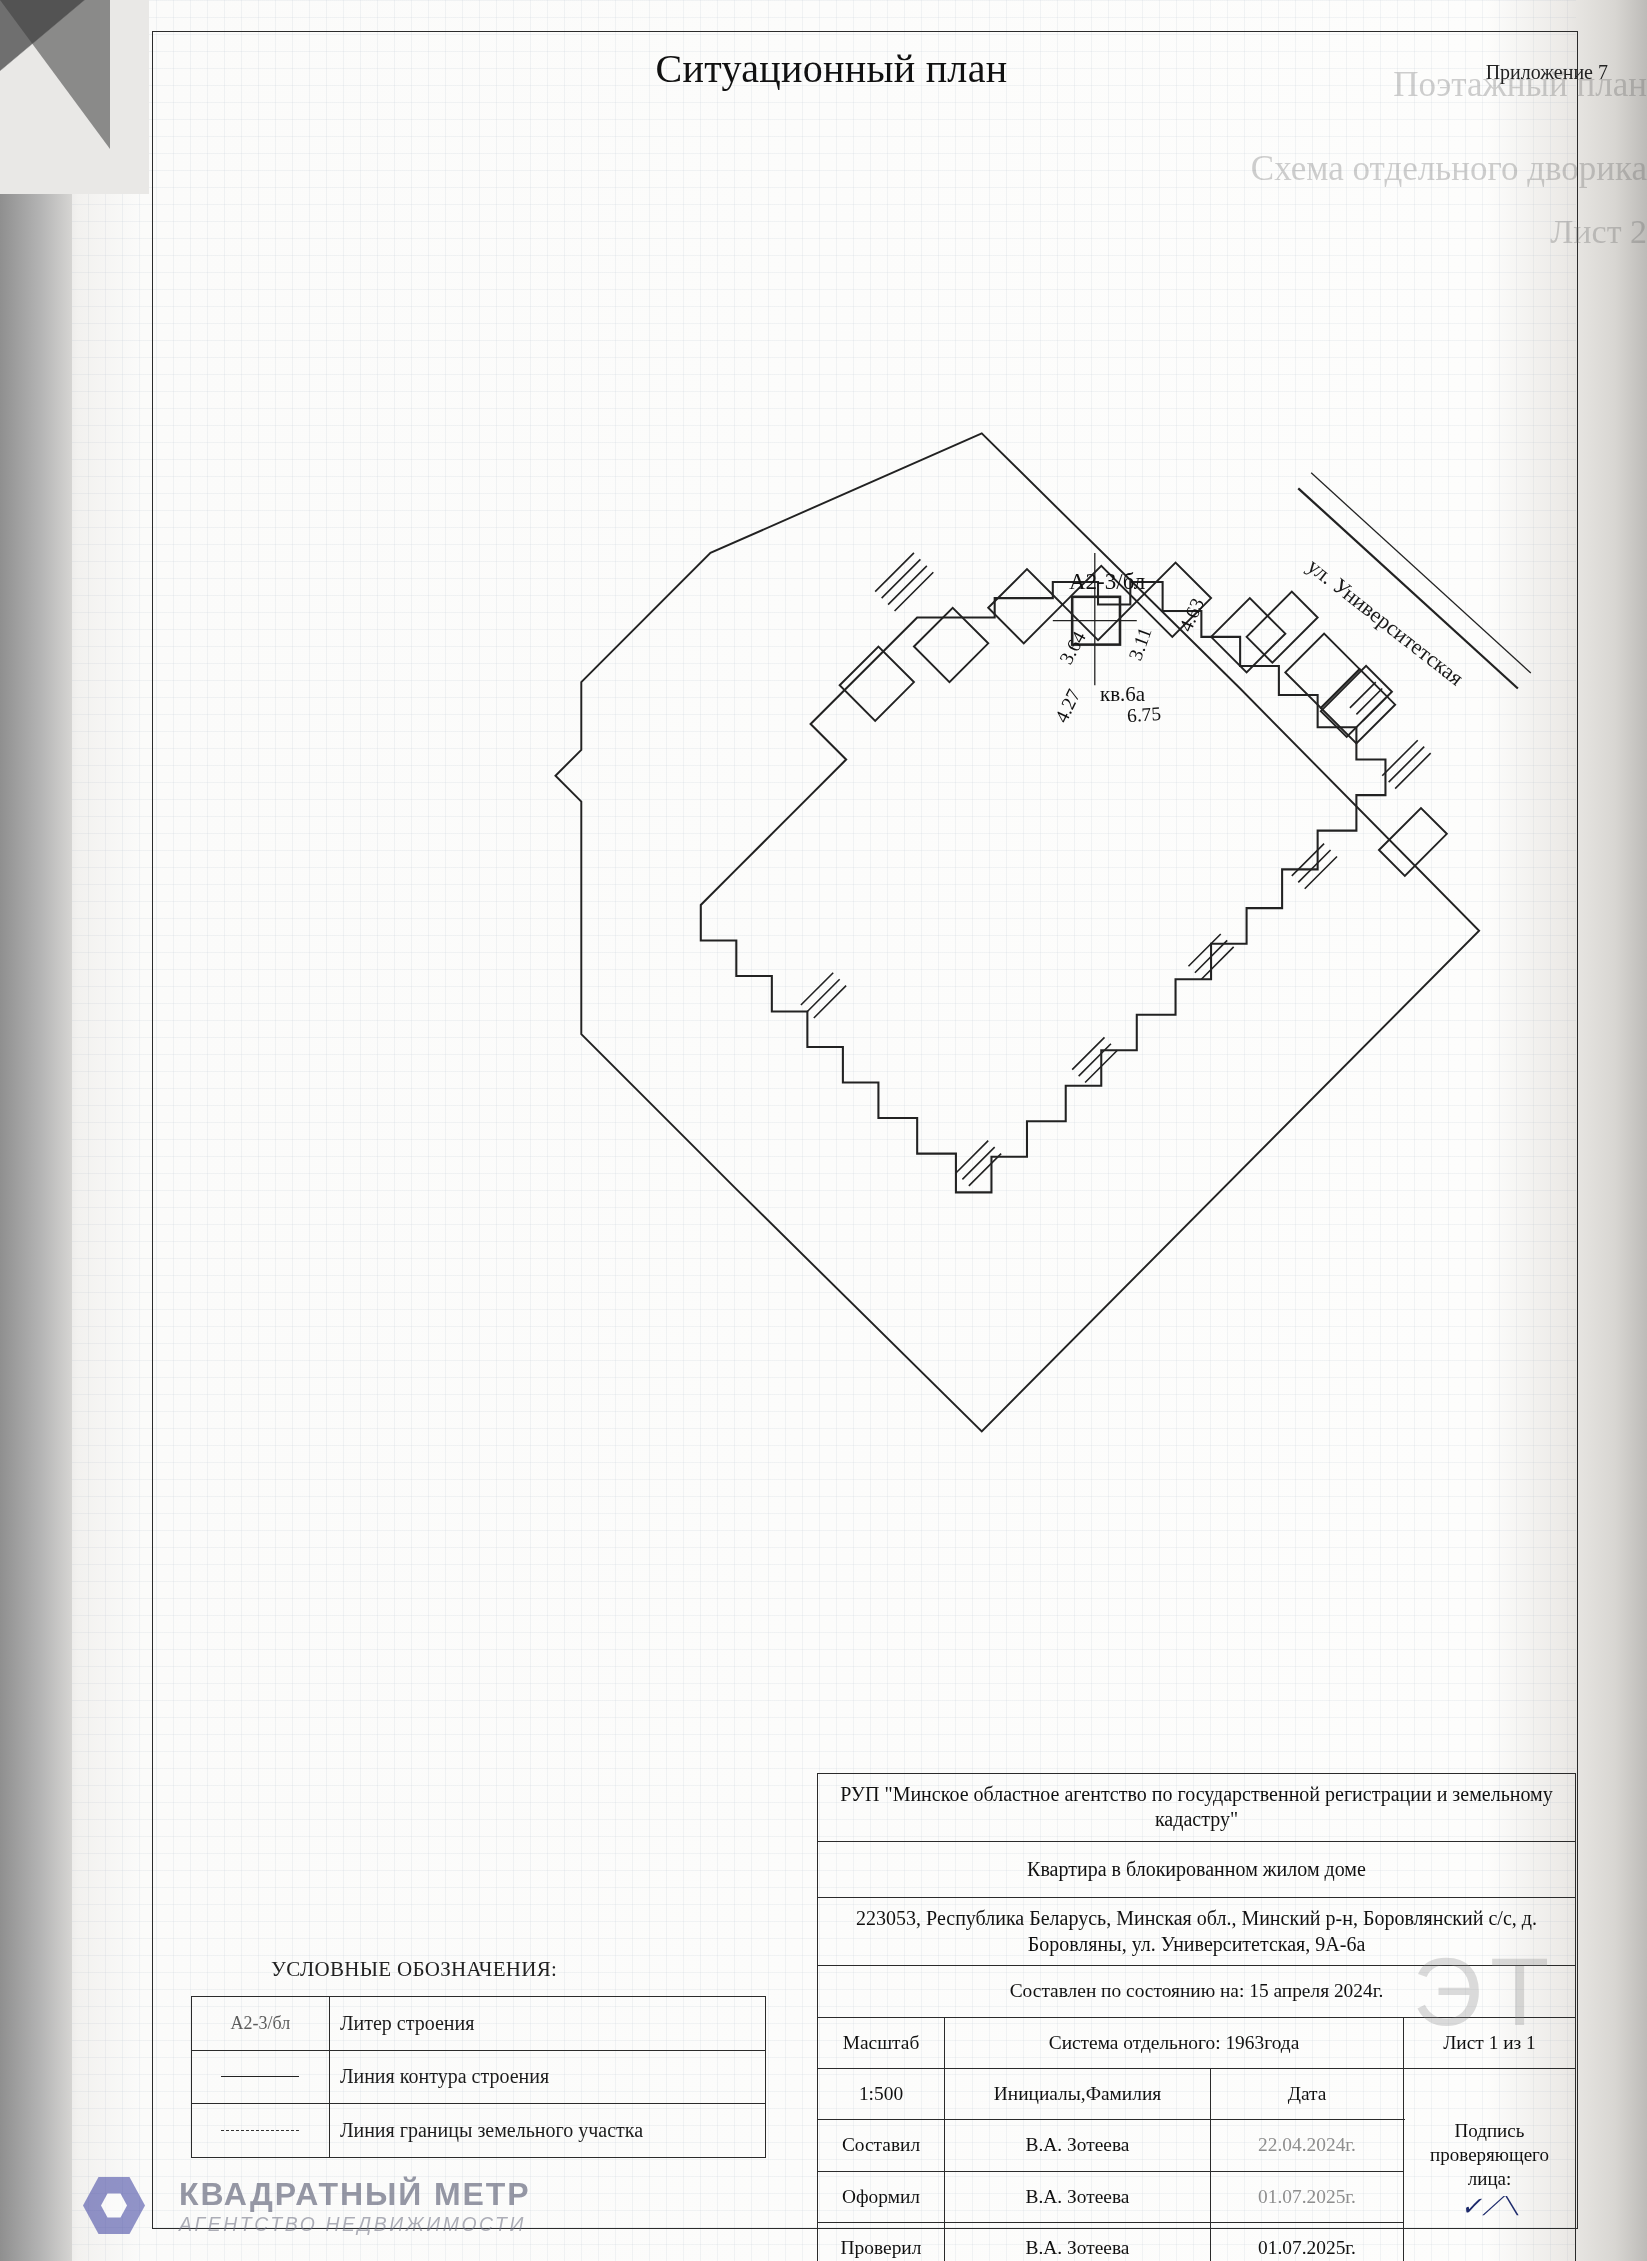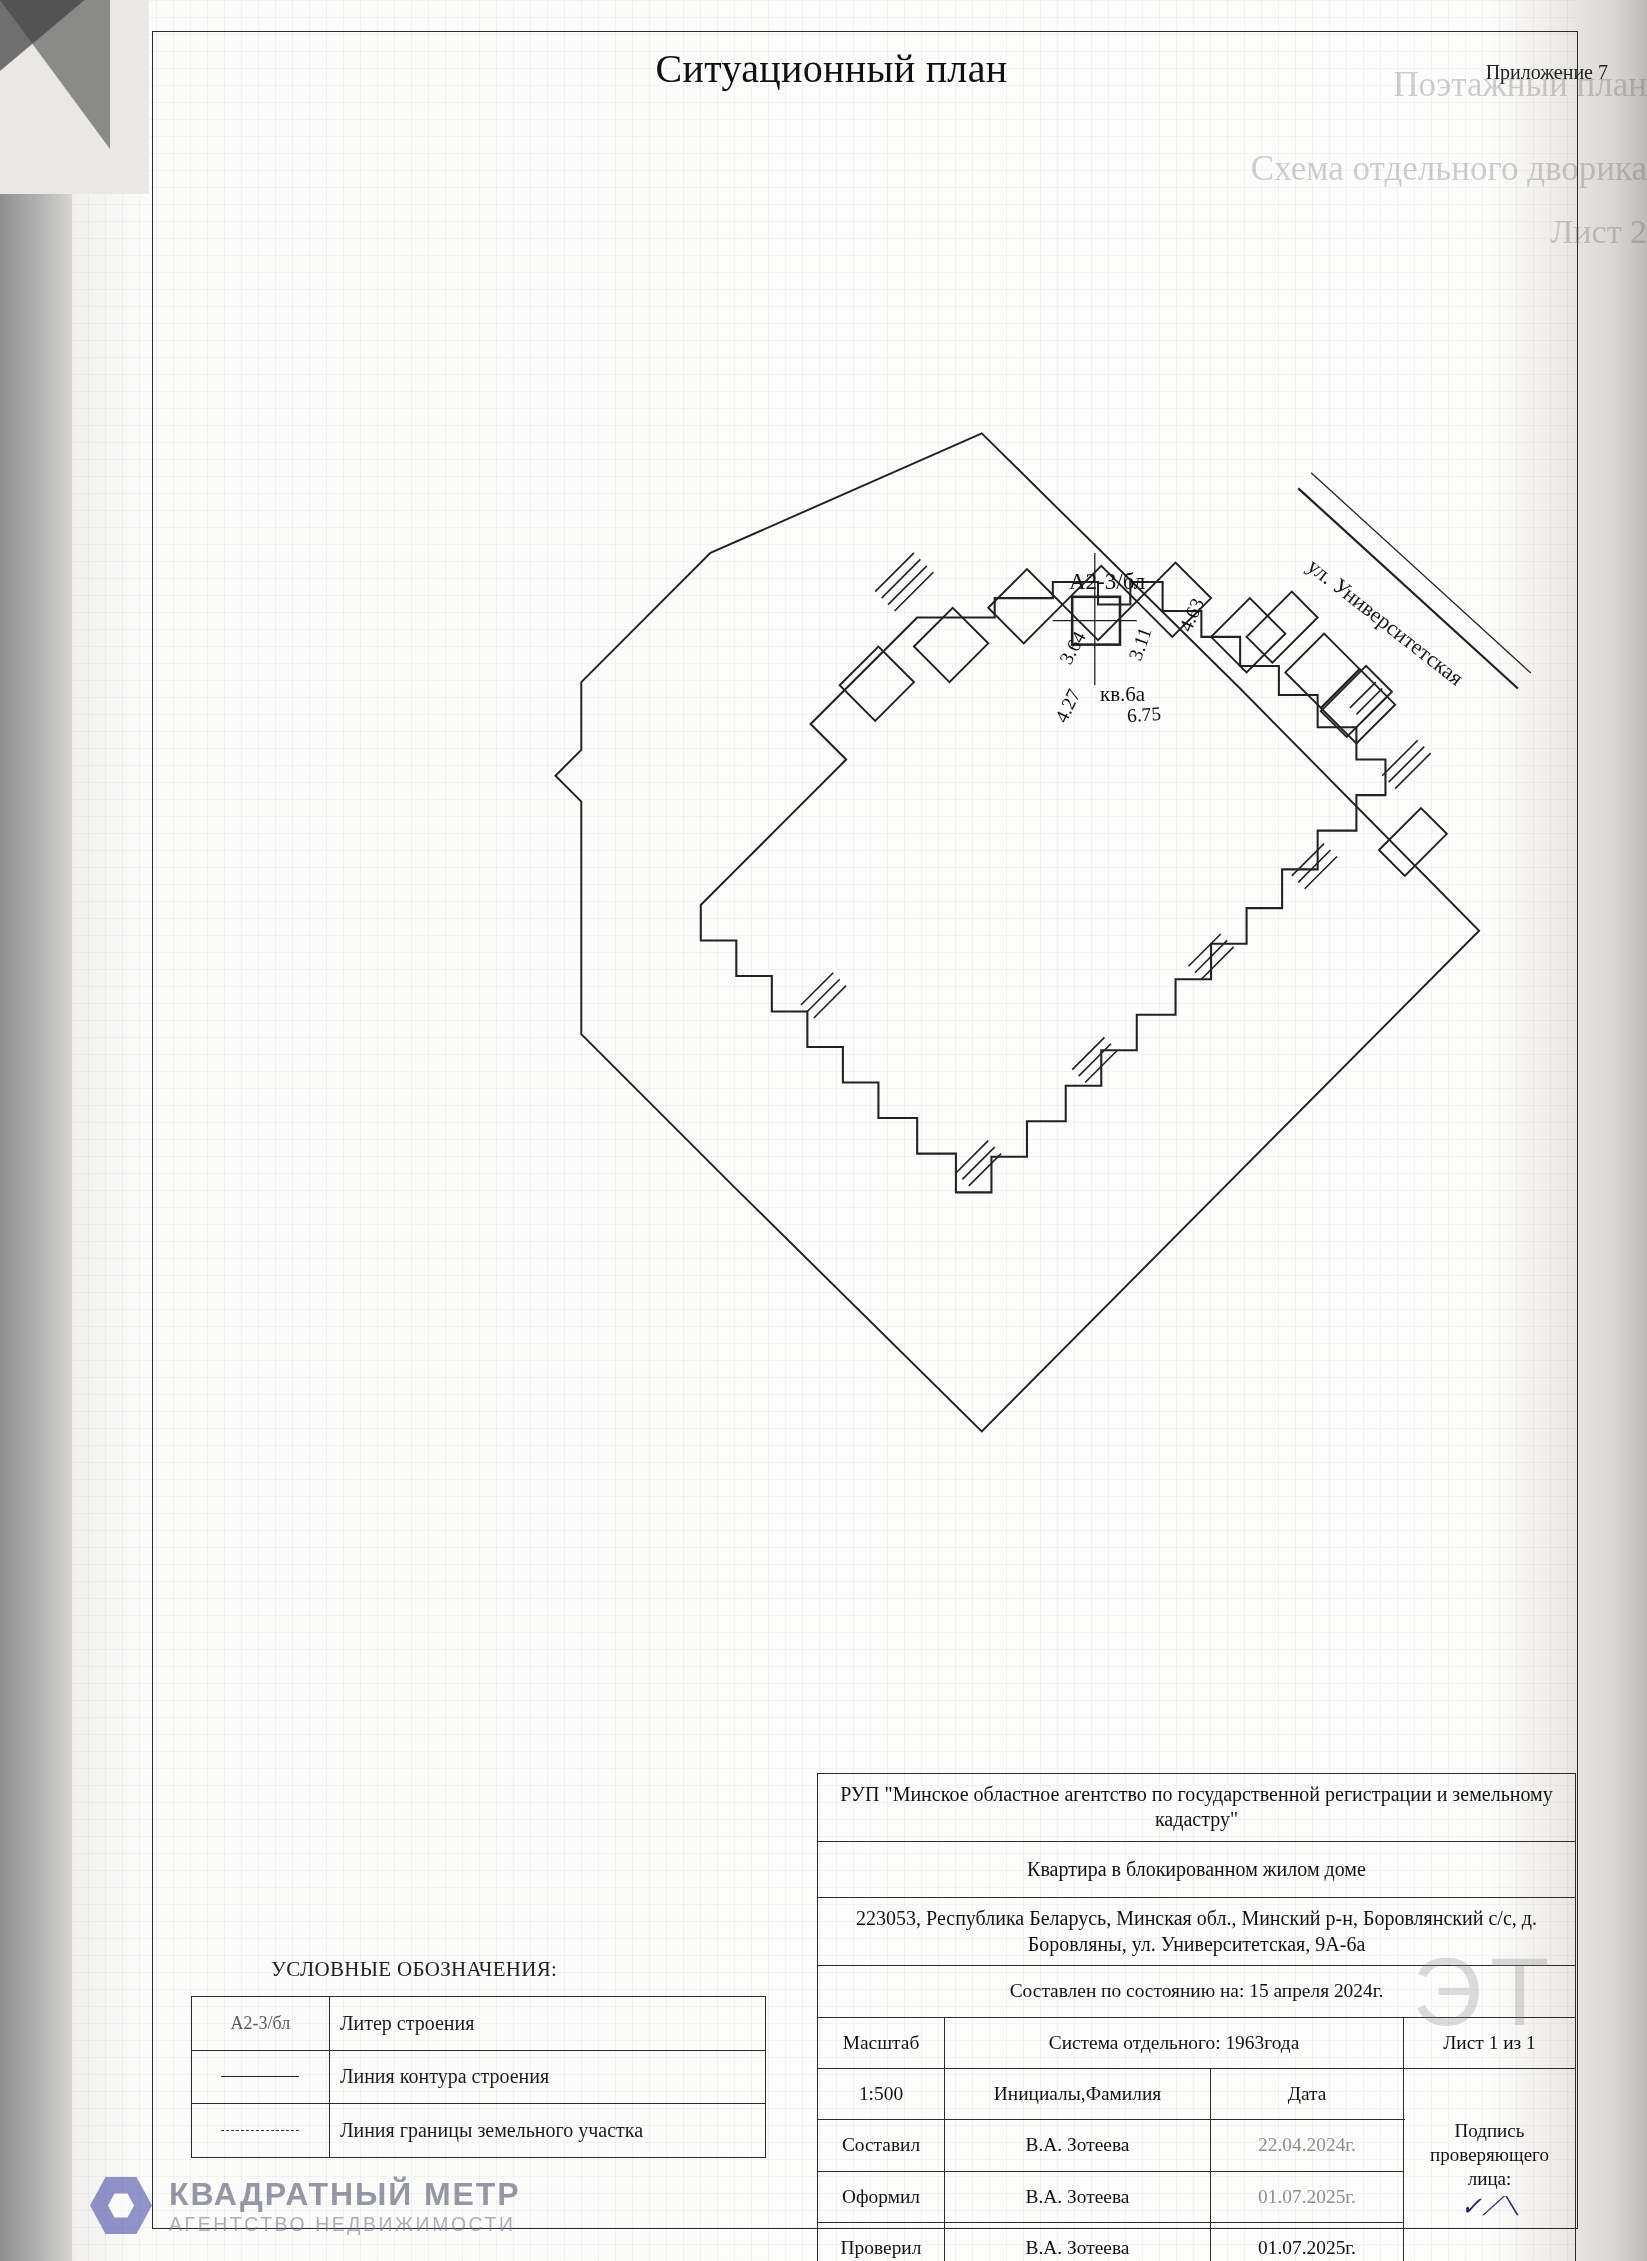--- a/index.html
+++ b/index.html
@@ -100,34 +100,34 @@
     position:absolute;left:817px;top:1773px;width:759px;
     border-collapse:collapse;font-size:19.4px;color:#111;
   }
   .tb td{border:1.3px solid #2b2b2b;padding:5.2px 6.5px;text-align:center;vertical-align:middle;}
   .tb .wide{font-size:20px;line-height:1.28;padding:7.8px 9px;}
   .tb .h{height:40px;}
   .sig{font-family:"Liberation Serif", serif;color:#1d2a6b;font-size:26px;font-style:italic;}
   .faded{color:#8e8e8e;}
   
   .wm{
-    position:absolute;left:90px;bottom:24.5px;
-    display:flex;align-items:center;gap:17px;opacity:.55;
+    position:absolute;left:83px;bottom:24.5px;
+    display:flex;align-items:center;gap:34px;opacity:.55;
   }
   .wm-logo{
     width:62px;height:62px;background:#3b3fa0;
     clip-path:polygon(25% 4%,75% 4%,100% 50%,75% 96%,25% 96%,0 50%);
     position:relative;
   }
   .wm-logo:after{
     content:"";position:absolute;left:18px;top:18px;width:26px;height:26px;
     background:#fff;clip-path:polygon(25% 4%,75% 4%,100% 50%,75% 96%,25% 96%,0 50%);
   }
   .wm-txt1{font-family:"Liberation Sans",sans-serif;font-size:32px;letter-spacing:1.9px;color:#42465f;font-weight:bold;}
-  .wm-txt2{font-family:"Liberation Sans",sans-serif;font-size:19.4px;letter-spacing:2.6px;color:#6d6f80;}
+  .wm-txt2{font-family:"Liberation Sans",sans-serif;font-size:19.4px;letter-spacing:2.6px;color:#6d6f80;font-style:italic;}
   .wm-big{
     position:absolute;right:90px;bottom:213px;
     font-family:"Liberation Sans",sans-serif;font-size:97px;color:rgba(130,130,130,.28);
     letter-spacing:7.8px;
   }
 </style>
 </head>
 <body>
 
 <div class="page">

